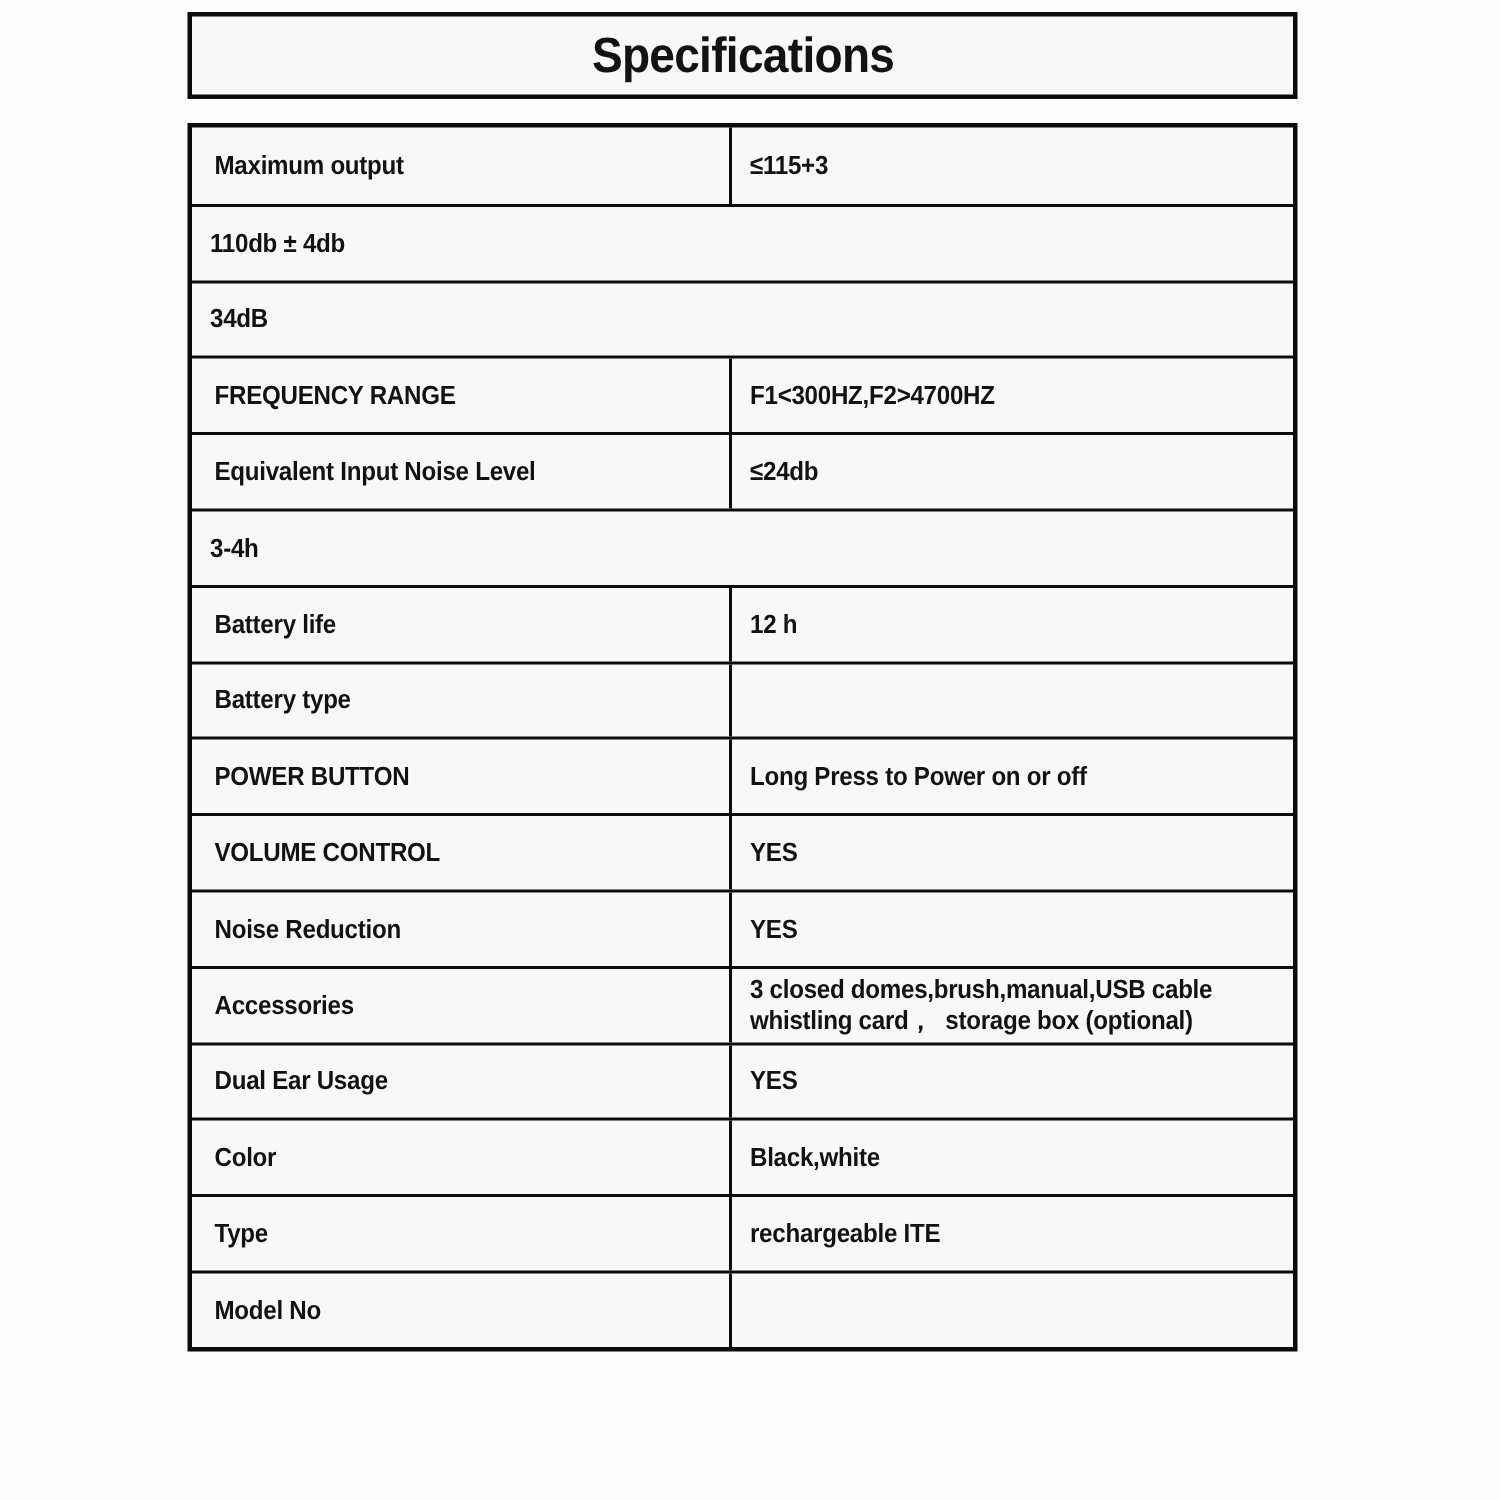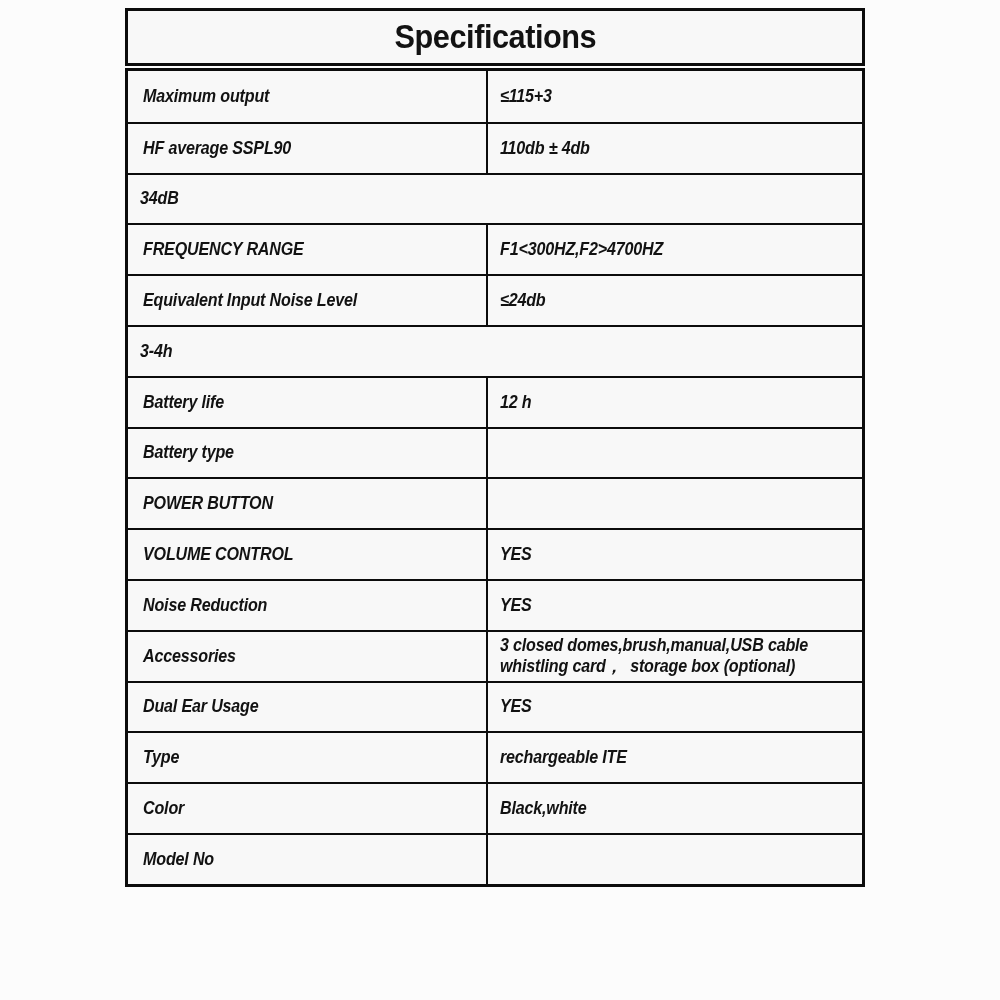--- a/index.html
+++ b/index.html
@@ -15,34 +15,33 @@
     left: 125px; top: 8px;
     width: 740px;
   }
   .title-box {
     height: 58px;
     border: 3px solid #0c0c0c;
     background: #f8f8f8;
     display: flex;
     align-items: center;
     justify-content: center;
-    margin-bottom: 2px;
+    margin-bottom: 16px;
   }
   .title-text {
     font-size: 33px;
     font-weight: bold;
     letter-spacing: -0.5px;
     display: inline-block;
     transform: scaleX(0.93);
     transform-origin: center center;
   }
   .spec-table {
     border: 3px solid #0c0c0c;
     background: #f8f8f8;
-    font-style: italic;
   }
   .row {
     display: flex;
     height: 50.8px;
     border-top: 2.5px solid #0c0c0c;
   }
   .row:first-child { border-top: none; }
   .cell-label {
     width: 360px;
     border-right: 2.5px solid #0c0c0c;
@@ -81,23 +80,20 @@
     <div class="row">
       <div class="cell-label">
           <span class="cell-text">Maximum output</span>
         </div>
       <div class="cell-value">
           <span class="cell-text">≤115+3</span>
         </div>
     </div>
 
     <div class="row">
-      <div class="cell-label">
-          <span class="cell-text">HF average SSPL90</span>
-        </div>
       <div class="cell-value">
           <span class="cell-text">110db ± 4db</span>
         </div>
     </div>
 
 
     <div class="row">
       <div class="cell-value">
           <span class="cell-text">34dB</span>
         </div>
@@ -139,20 +135,23 @@
 
     <div class="row">
       <div class="cell-label">
           <span class="cell-text">Battery type</span>
         </div>
     </div>
 
     <div class="row">
       <div class="cell-label">
           <span class="cell-text">POWER BUTTON</span>
+        </div>
+      <div class="cell-value">
+          <span class="cell-text">Long Press to Power on or off</span>
         </div>
     </div>
 
     <div class="row">
       <div class="cell-label">
           <span class="cell-text">VOLUME CONTROL</span>
         </div>
       <div class="cell-value">
           <span class="cell-text">YES</span>
         </div>
@@ -181,33 +180,33 @@
       <div class="cell-label">
           <span class="cell-text">Dual Ear Usage</span>
         </div>
       <div class="cell-value">
           <span class="cell-text">YES</span>
         </div>
     </div>
 
     <div class="row">
       <div class="cell-label">
+          <span class="cell-text">Color</span>
+        </div>
+      <div class="cell-value">
+          <span class="cell-text">Black,white</span>
+        </div>
+    </div>
+
+    <div class="row">
+      <div class="cell-label">
           <span class="cell-text">Type</span>
         </div>
       <div class="cell-value">
           <span class="cell-text">rechargeable ITE</span>
-        </div>
-    </div>
-
-    <div class="row">
-      <div class="cell-label">
-          <span class="cell-text">Color</span>
-        </div>
-      <div class="cell-value">
-          <span class="cell-text">Black,white</span>
         </div>
     </div>
 
     <div class="row">
       <div class="cell-label">
           <span class="cell-text">Model No</span>
         </div>
     </div>
 
   </div>

